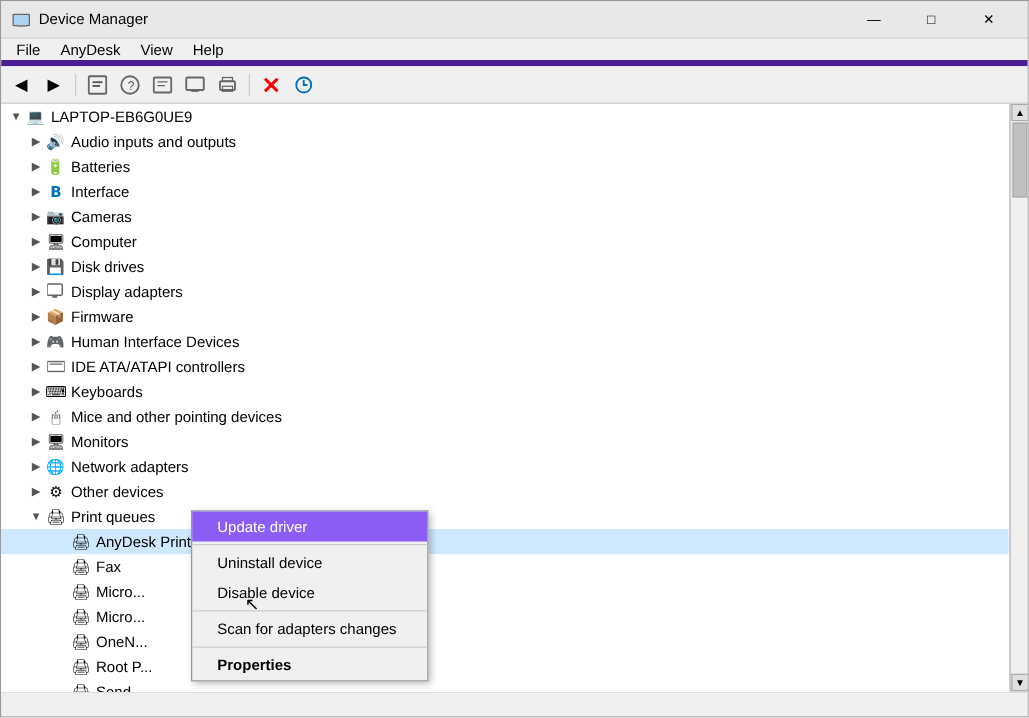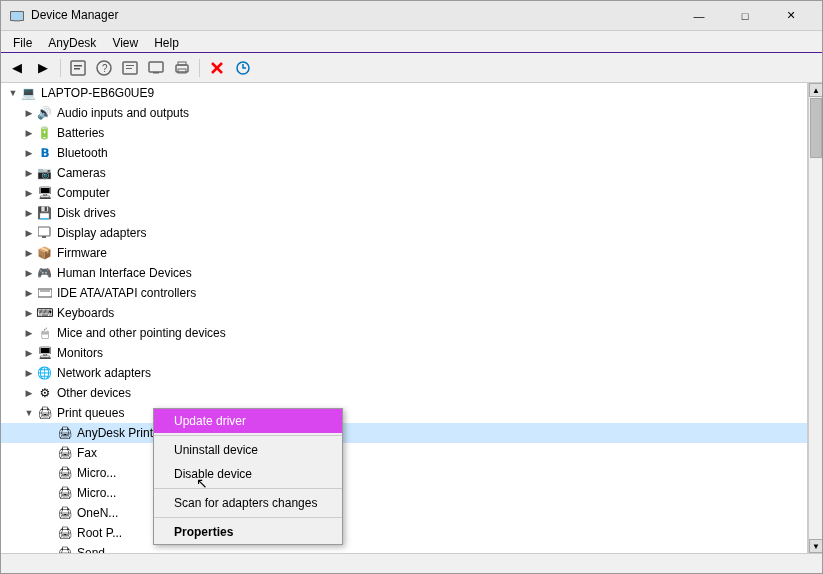--- a/index.html
+++ b/index.html
@@ -53,23 +53,23 @@
       cursor: pointer;
       font-size: 11px;
       display: flex;
       align-items: center;
       justify-content: center;
     }
     .menu-bar {
       background: #f0f0f0;
       height: 22px;
       display: flex;
-      align-items: flex-end;
+      align-items: flex-start;
       padding: 0 4px;
-      border-bottom: 1px solid #4c1d95;
+      border-bottom: 5px solid #4c1d95;
     }
     .menu-item {
       padding: 2px 8px;
       cursor: pointer;
       font-size: 12px;
     }
     .toolbar {
       background: #f0f0f0;
       height: 30px;
       display: flex;
@@ -184,21 +184,21 @@
       z-index: 100;
       min-width: 190px;
     }
     .ctx-item {
       padding: 5px 20px;
       font-size: 12px;
       cursor: pointer;
       color: #000;
     }
     .ctx-item.highlighted {
-      background: #d946ef;
+      background: #8b5cf6;
       color: #fff;
     }
     .ctx-separator {
       height: 1px;
       background: #ccc;
       margin: 2px 0;
     }
     .ctx-item.bold {
       font-weight: bold;
     }
@@ -320,21 +320,21 @@
 
       <div class="tree-item indent-1">
         <span class="expander">▶</span>
         <span class="item-icon">🔋</span>
         <span class="item-label">Batteries</span>
       </div>
 
       <div class="tree-item indent-1">
         <span class="expander">▶</span>
         <span class="item-icon" style="color:#0070c0;">𝗕</span>
-        <span class="item-label">Bluetooth</span>
+        <span class="item-label">Interface</span>
       </div>
 
       <div class="tree-item indent-1">
         <span class="expander">▶</span>
         <span class="item-icon">📷</span>
         <span class="item-label">Cameras</span>
       </div>
 
       <div class="tree-item indent-1">
         <span class="expander">▶</span>

